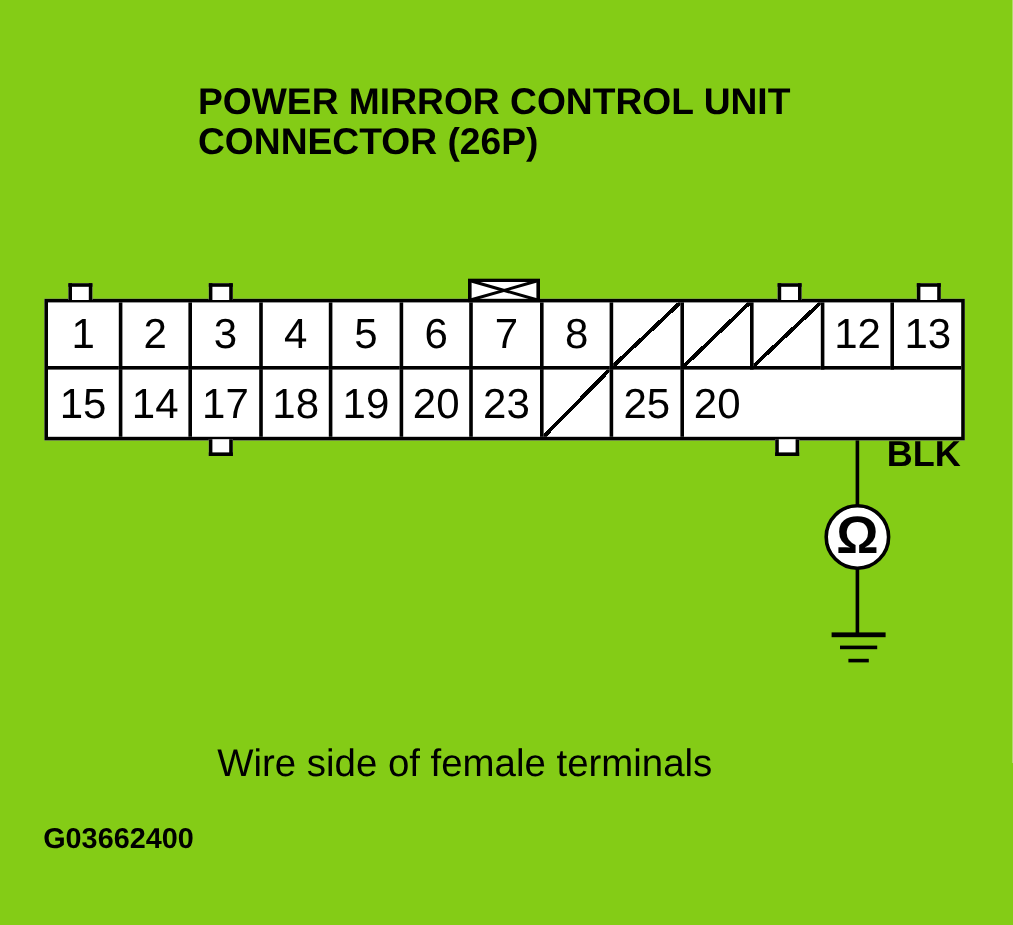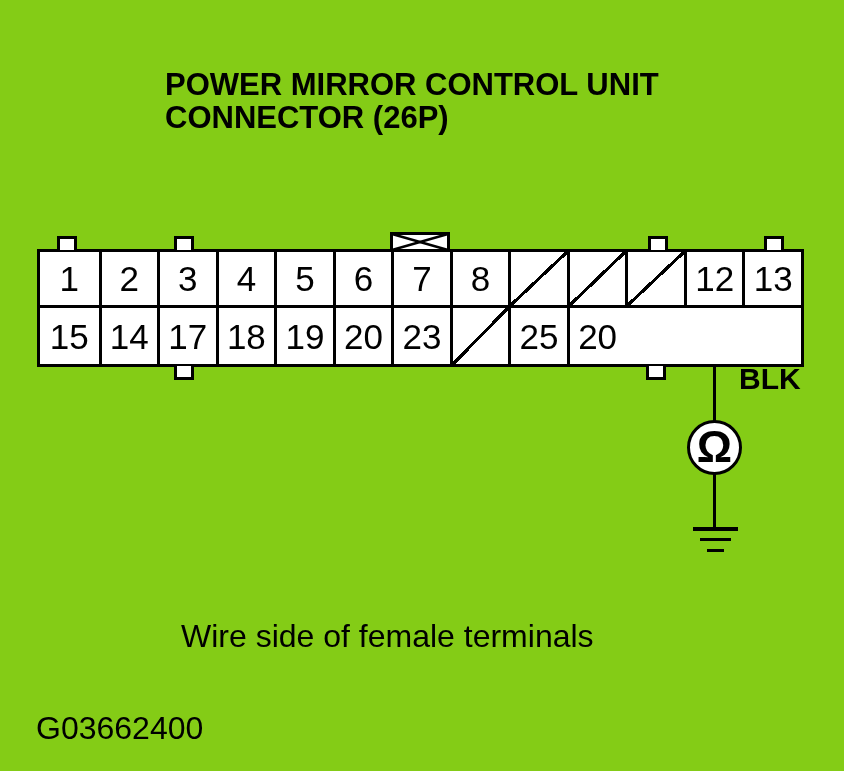--- a/index.html
+++ b/index.html
@@ -138,23 +138,23 @@
     left: 181px;
     top: 620px;
     font-size: 32px;
     font-weight: 400;
     line-height: 1;
     color: #000;
   }
   .figure-id {
     position: absolute;
     left: 36px;
-    top: 712px;
-    font-size: 32px;
-    font-weight: 400;
+    top: 688px;
+    font-size: 24px;
+    font-weight: 700;
     line-height: 1;
     color: #000;
   }
 </style>
 </head>
 <body>
 
 <div class="stage">
 
   <h1 class="title">POWER MIRROR CONTROL UNIT CONNECTOR (26P)</h1>

